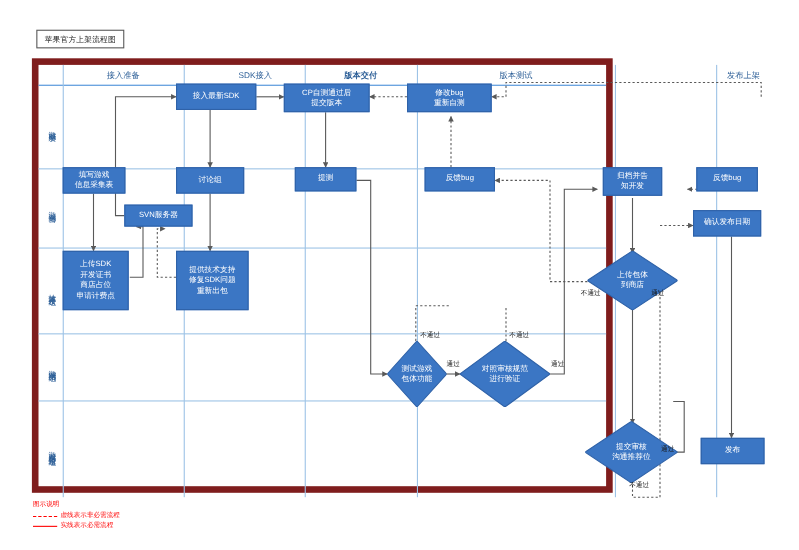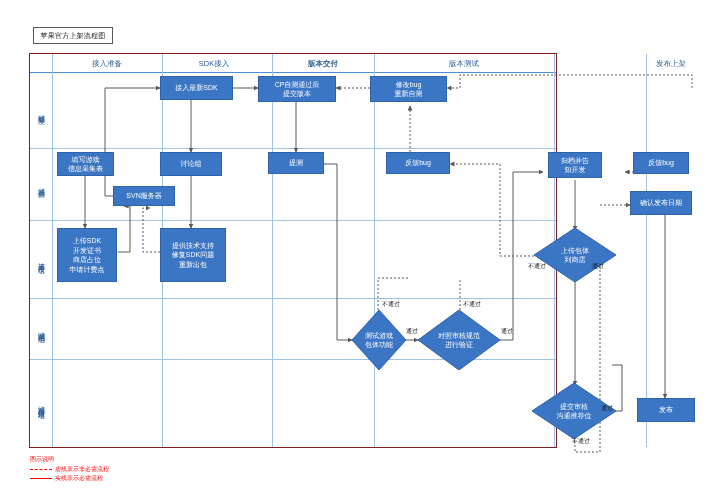--- a/index.html
+++ b/index.html
@@ -26,21 +26,21 @@
     color: #1a1a1a;
     letter-spacing: .2px;
     box-sizing: border-box;
   }
 
   
   .grid {
     position: absolute;
     left: 29px; top: 53px;
     width: 528px; height: 395px;
-    border: 1px solid #7f1d1d;
+    border: 6px solid #7f1d1d;
     box-sizing: border-box;
   }
   .col-header-row {
     position: absolute; left: 0; top: 0;
     width: 100%; height: 19px;
     border-bottom: 1px solid #4a90d9;
     box-sizing: border-box;
   }
   .col-header {
     position: absolute; top: 0; height: 19px;
@@ -127,21 +127,21 @@
   <span>苹果官方上架流程图</span>
 </div>
 
 <div class="grid">
 
   <div class="col-header-row"></div>
 
   <div class="col-header" style="left:22px;width:110px;">
     <span>接入准备</span>
   </div>
-  <div class="col-header" style="left:119px;width:110px;padding-left:20px;">
+  <div class="col-header" style="left:132px;width:110px;padding-left:20px;">
     <span>SDK接入</span>
   </div>
   <div class="col-header" style="left:242px;width:102px;font-weight:bold;">
     <span>版本交付</span>
   </div>
   <div class="col-header" style="left:344px;width:180px;">
     <span>版本测试</span>
   </div>
   <div class="col-header" style="left:616px;width:50px;">
     <span>发布上架</span>

